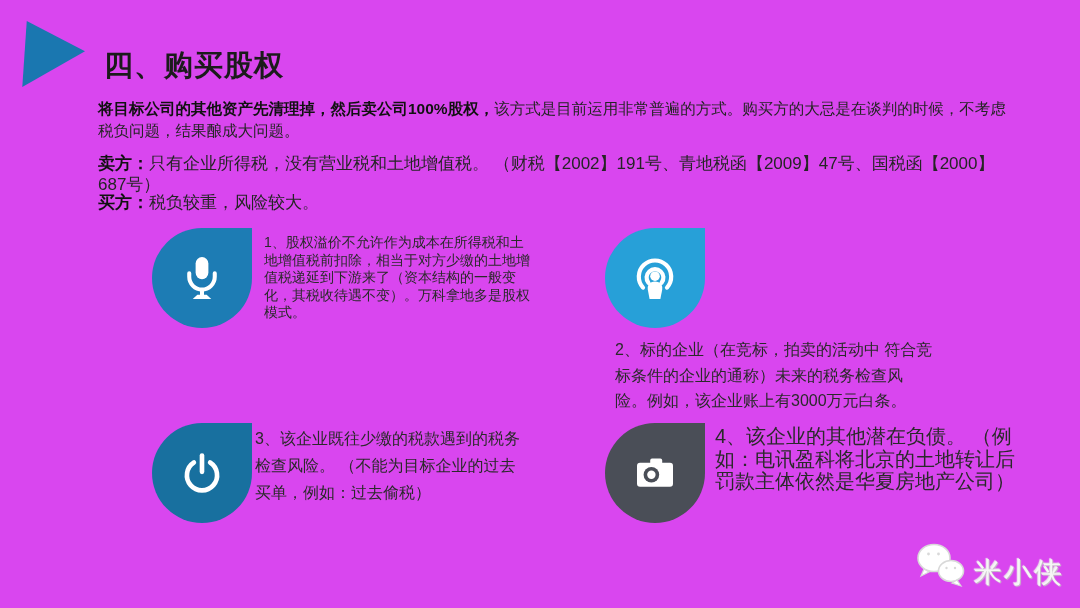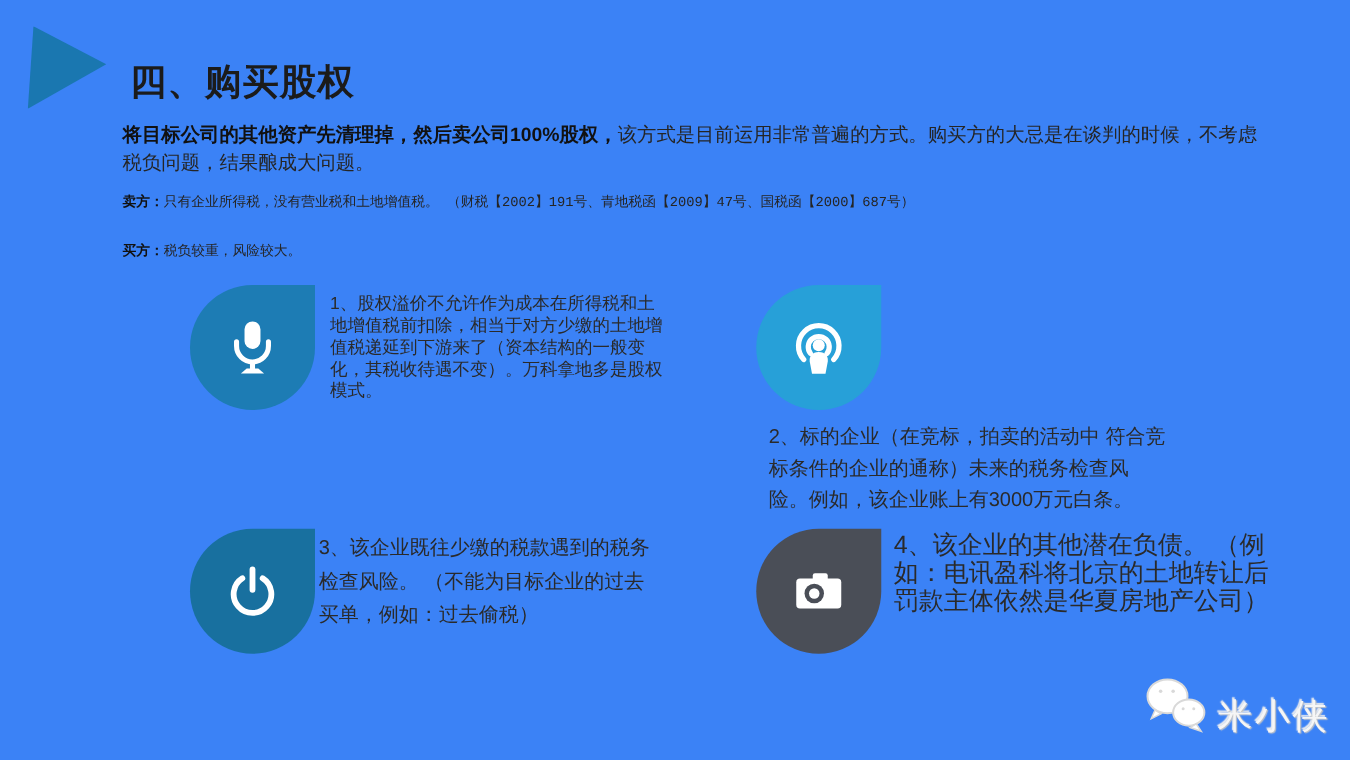--- a/index.html
+++ b/index.html
@@ -1,42 +1,42 @@
 <!DOCTYPE html>
 <html><head>
 <meta charset="utf-8">
 <style>
   html,body{margin:0;padding:0;background:#fff;}
   body{
     width:1080px;height:608px;position:relative;overflow:hidden;
     font-family:"Liberation Sans","DejaVu Sans",sans-serif;
     color:#222;
   }
-  .slide{position:absolute;inset:0;background:#3b82f6;}
+  .slide{position:absolute;inset:0;background:#d946ef;}
 
   
   .tri{
     position:absolute;left:21px;top:21px;width:64px;height:66px;
     background:#1a77b0;
     clip-path:polygon(9% 0, 100% 46%, 2% 100%);
   }
   .title{
     position:absolute;left:104px;top:46px;
     font-size:29px;font-weight:700;color:#1b1b1b;letter-spacing:1px;
   }
 
   
   .intro{
     position:absolute;left:98px;top:98px;width:918px;
     font-size:15.5px;line-height:21.5px;color:#252525;
   }
   .intro b{font-weight:700;color:#111;}
   .para{
     position:absolute;left:98px;width:918px;
-    font-size:11px;line-height:21px;color:#252525;font-family:Liberation Mono, monospace;
+    font-size:17px;line-height:21px;color:#252525;
   }
   .para.seller{top:153px;}
   .para.buyer{top:192px;}
   .para .lbl{font-weight:700;color:#111;}
 
   
   .item{position:absolute;display:flex;}
   .item .badge{
     width:100px;height:100px;flex:0 0 100px;
     border-radius:50% 0 50% 50%;

